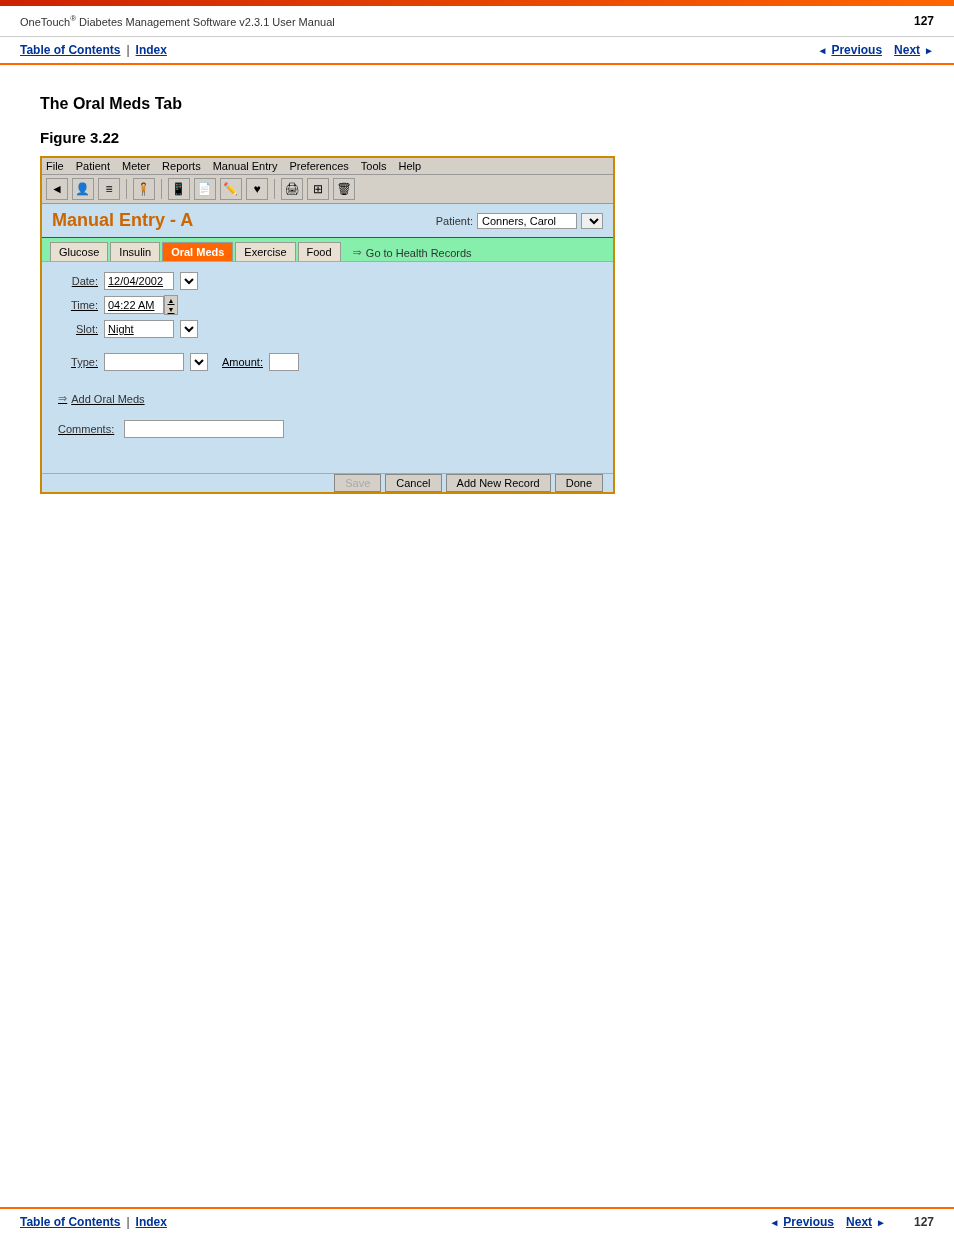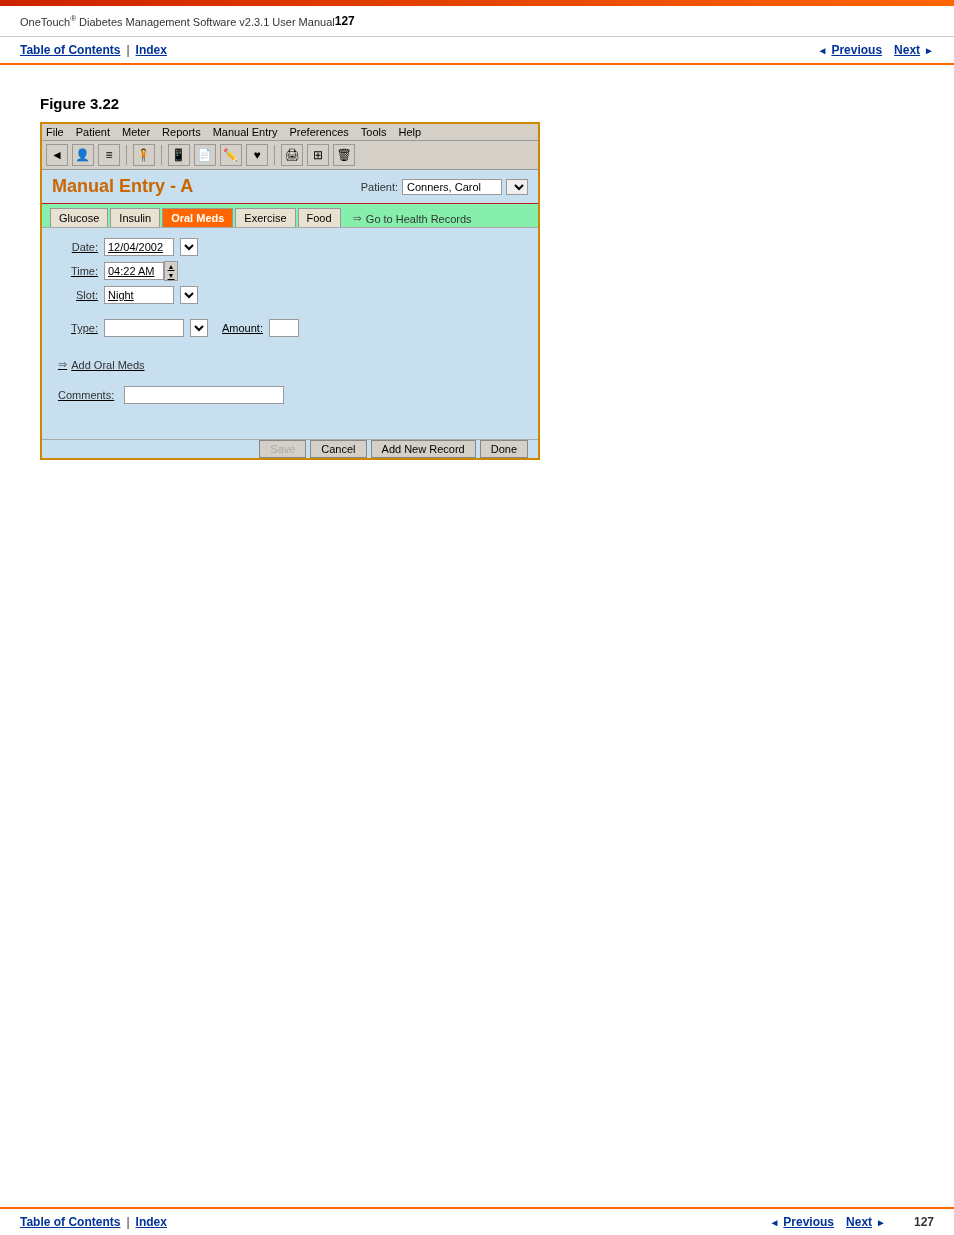--- a/index.html
+++ b/index.html
@@ -84,21 +84,21 @@
 
     .figure-label {
       font-size: 15px;
       font-weight: bold;
       margin-bottom: 10px;
     }
 
     
     .screenshot-container {
       border: 2px solid #cc8800;
-      width: 500px;
+      width: 575px;
       background: #f0f4f8;
       font-size: 11px;
     }
 
     
     .app-menubar {
       background: #d4d0c8;
       border-bottom: 1px solid #999;
       padding: 2px 4px;
       font-size: 11px;
@@ -304,21 +304,21 @@
     }
   </style>
 </head>
 <body>
 
 <div class="page-wrapper">
 
   <div class="top-bar"></div>
 
   <div class="header">
-    <div style="display:flex; align-items:center;">
+    <div style="display:flex; justify-content:space-between; align-items:center;">
       <span class="header-title">
         <span>OneTouch</span><sup>®</sup><span> Diabetes Management Software v2.3.1 User Manual</span>
       </span>
       <span class="page-num-top">127</span>
     </div>
   </div>
 
   <div class="nav-bar">
     <div class="nav-left">
       <a class="nav-link">Table of Contents</a>
@@ -328,20 +328,21 @@
     <div class="nav-right">
       <span class="arrow-triangle">◄</span>
       <a class="nav-arrow">Previous</a>
       <span style="font-size:12px; margin:0 2px;"> </span>
       <a class="nav-arrow">Next</a>
       <span class="arrow-triangle">►</span>
     </div>
   </div>
 
   <div class="main-content">
+    <h2 class="section-title">The Oral Meds Tab</h2>
 
 
     <p class="figure-label">Figure 3.22</p>
 
     <div class="screenshot-container">
 
       <div class="app-menubar">
         <span>File</span>
         <span>Patient</span>
         <span>Meter</span>

